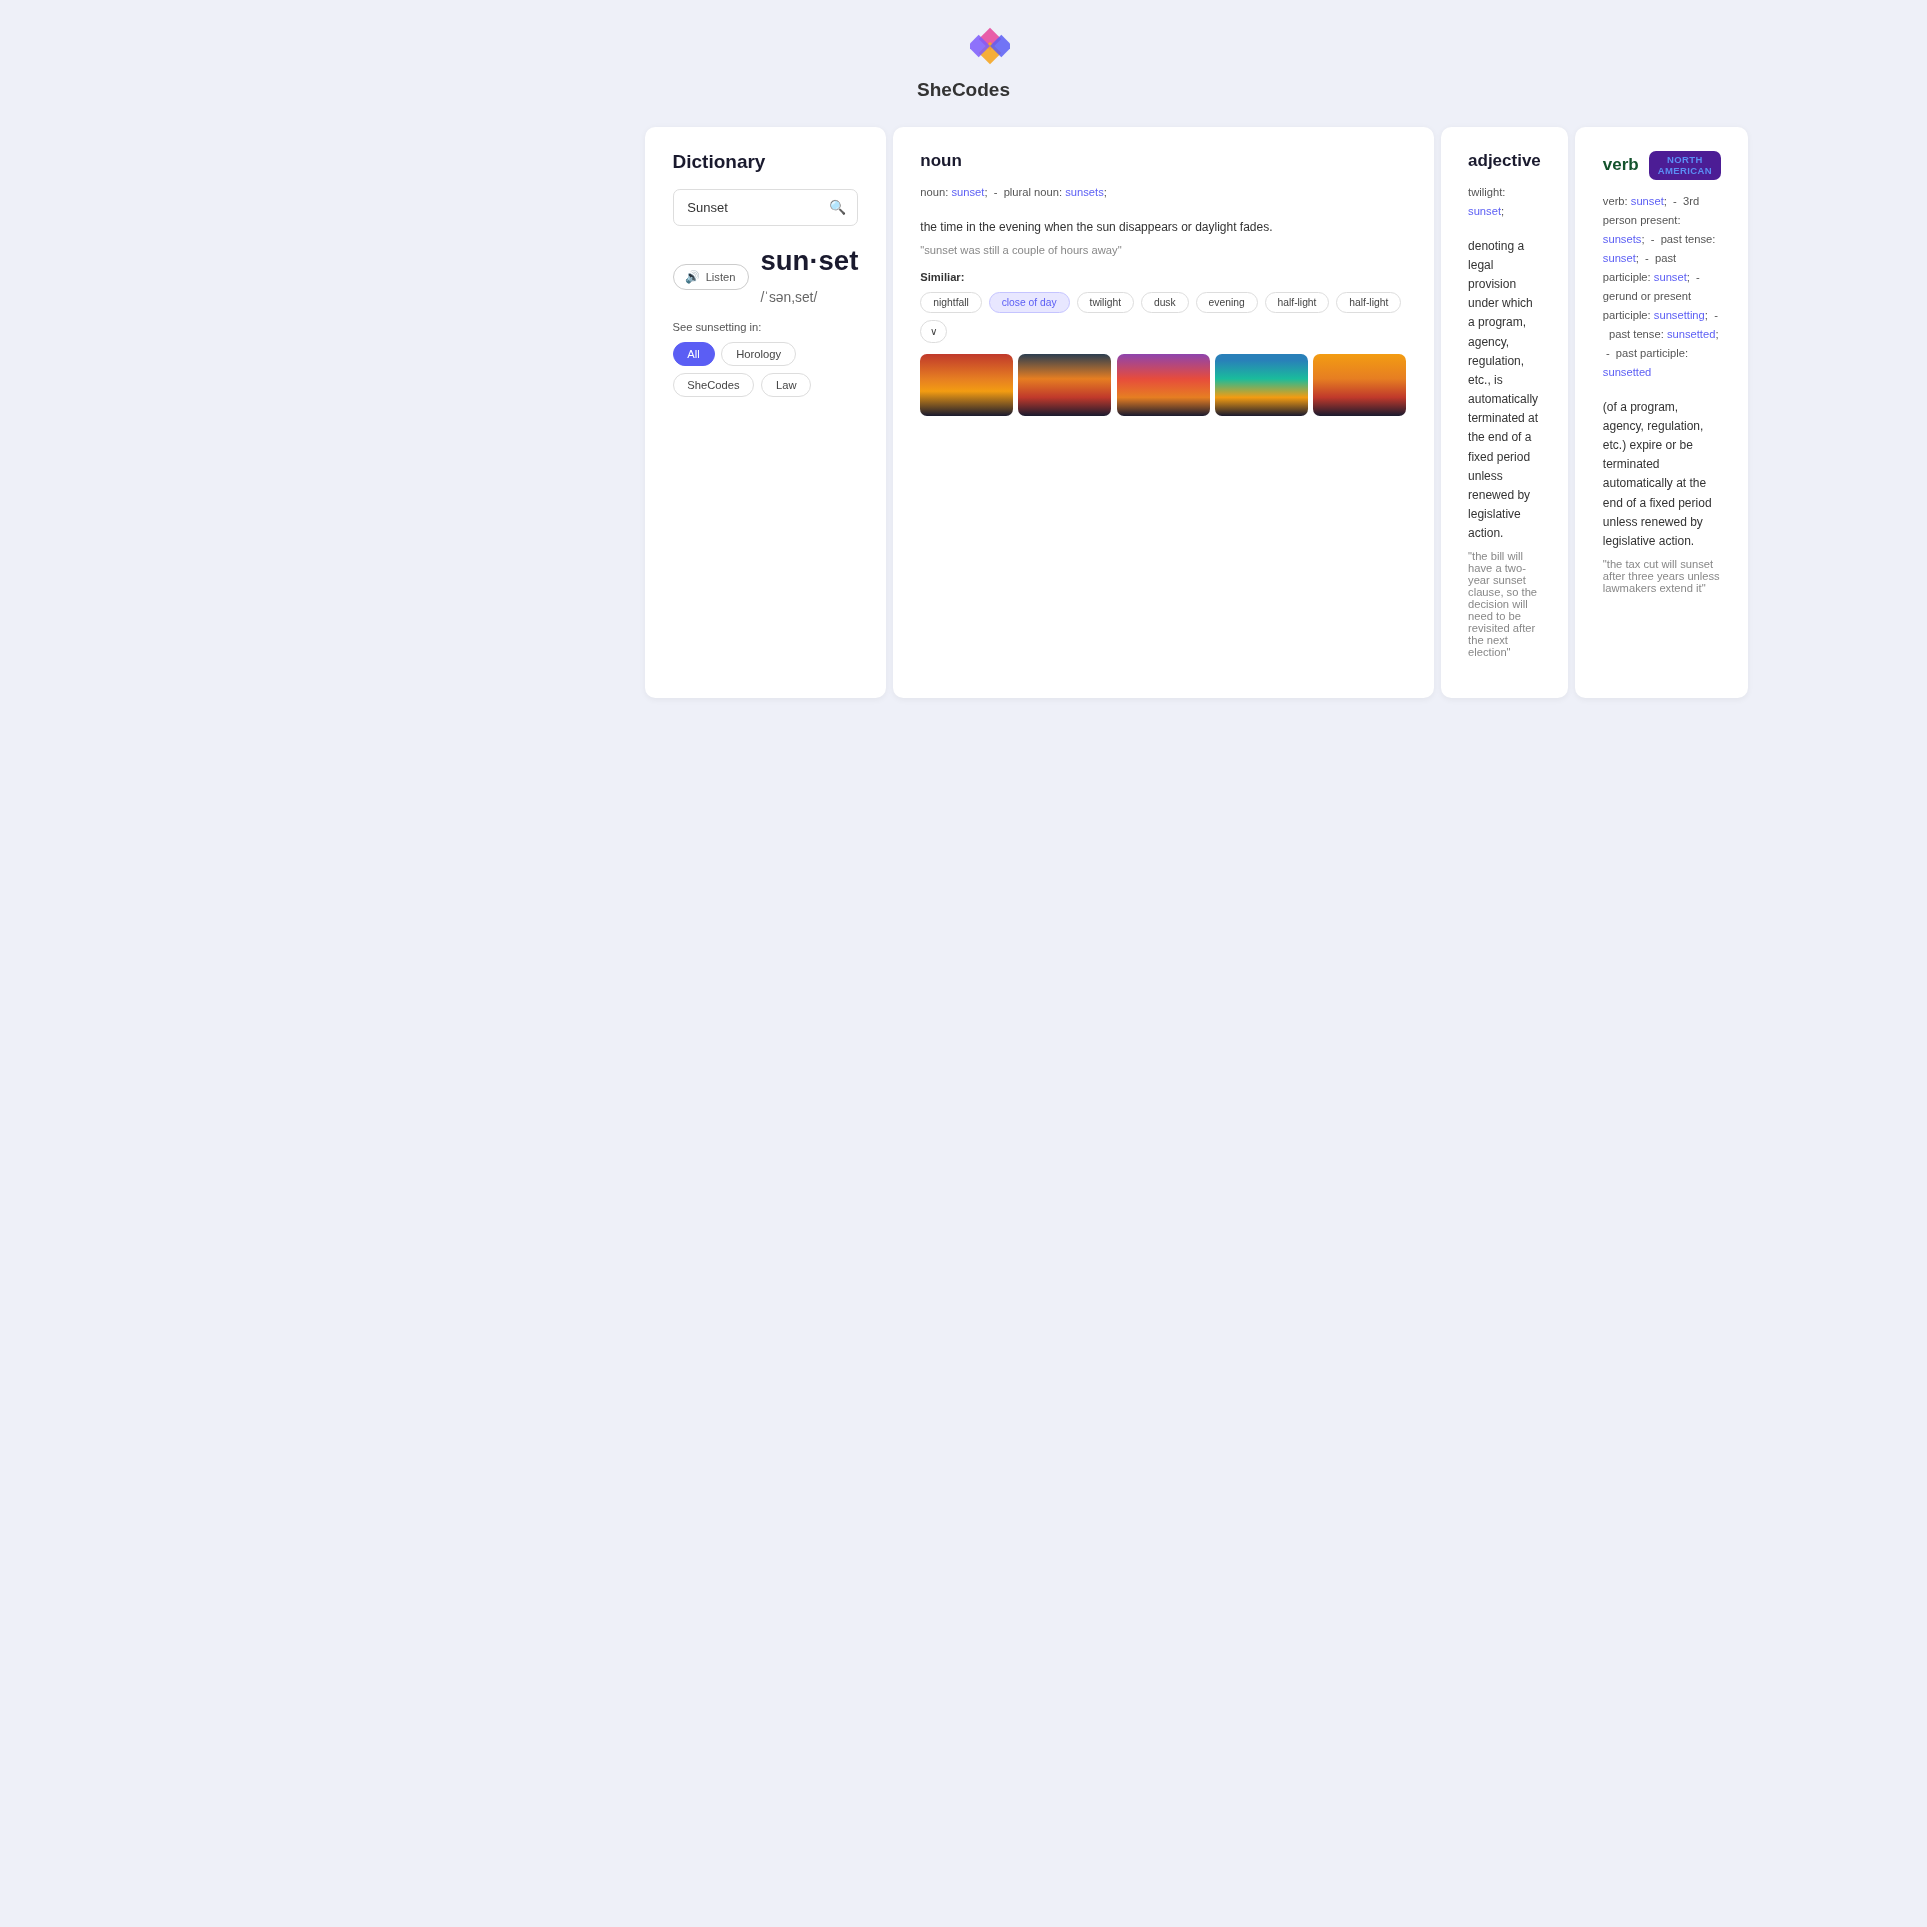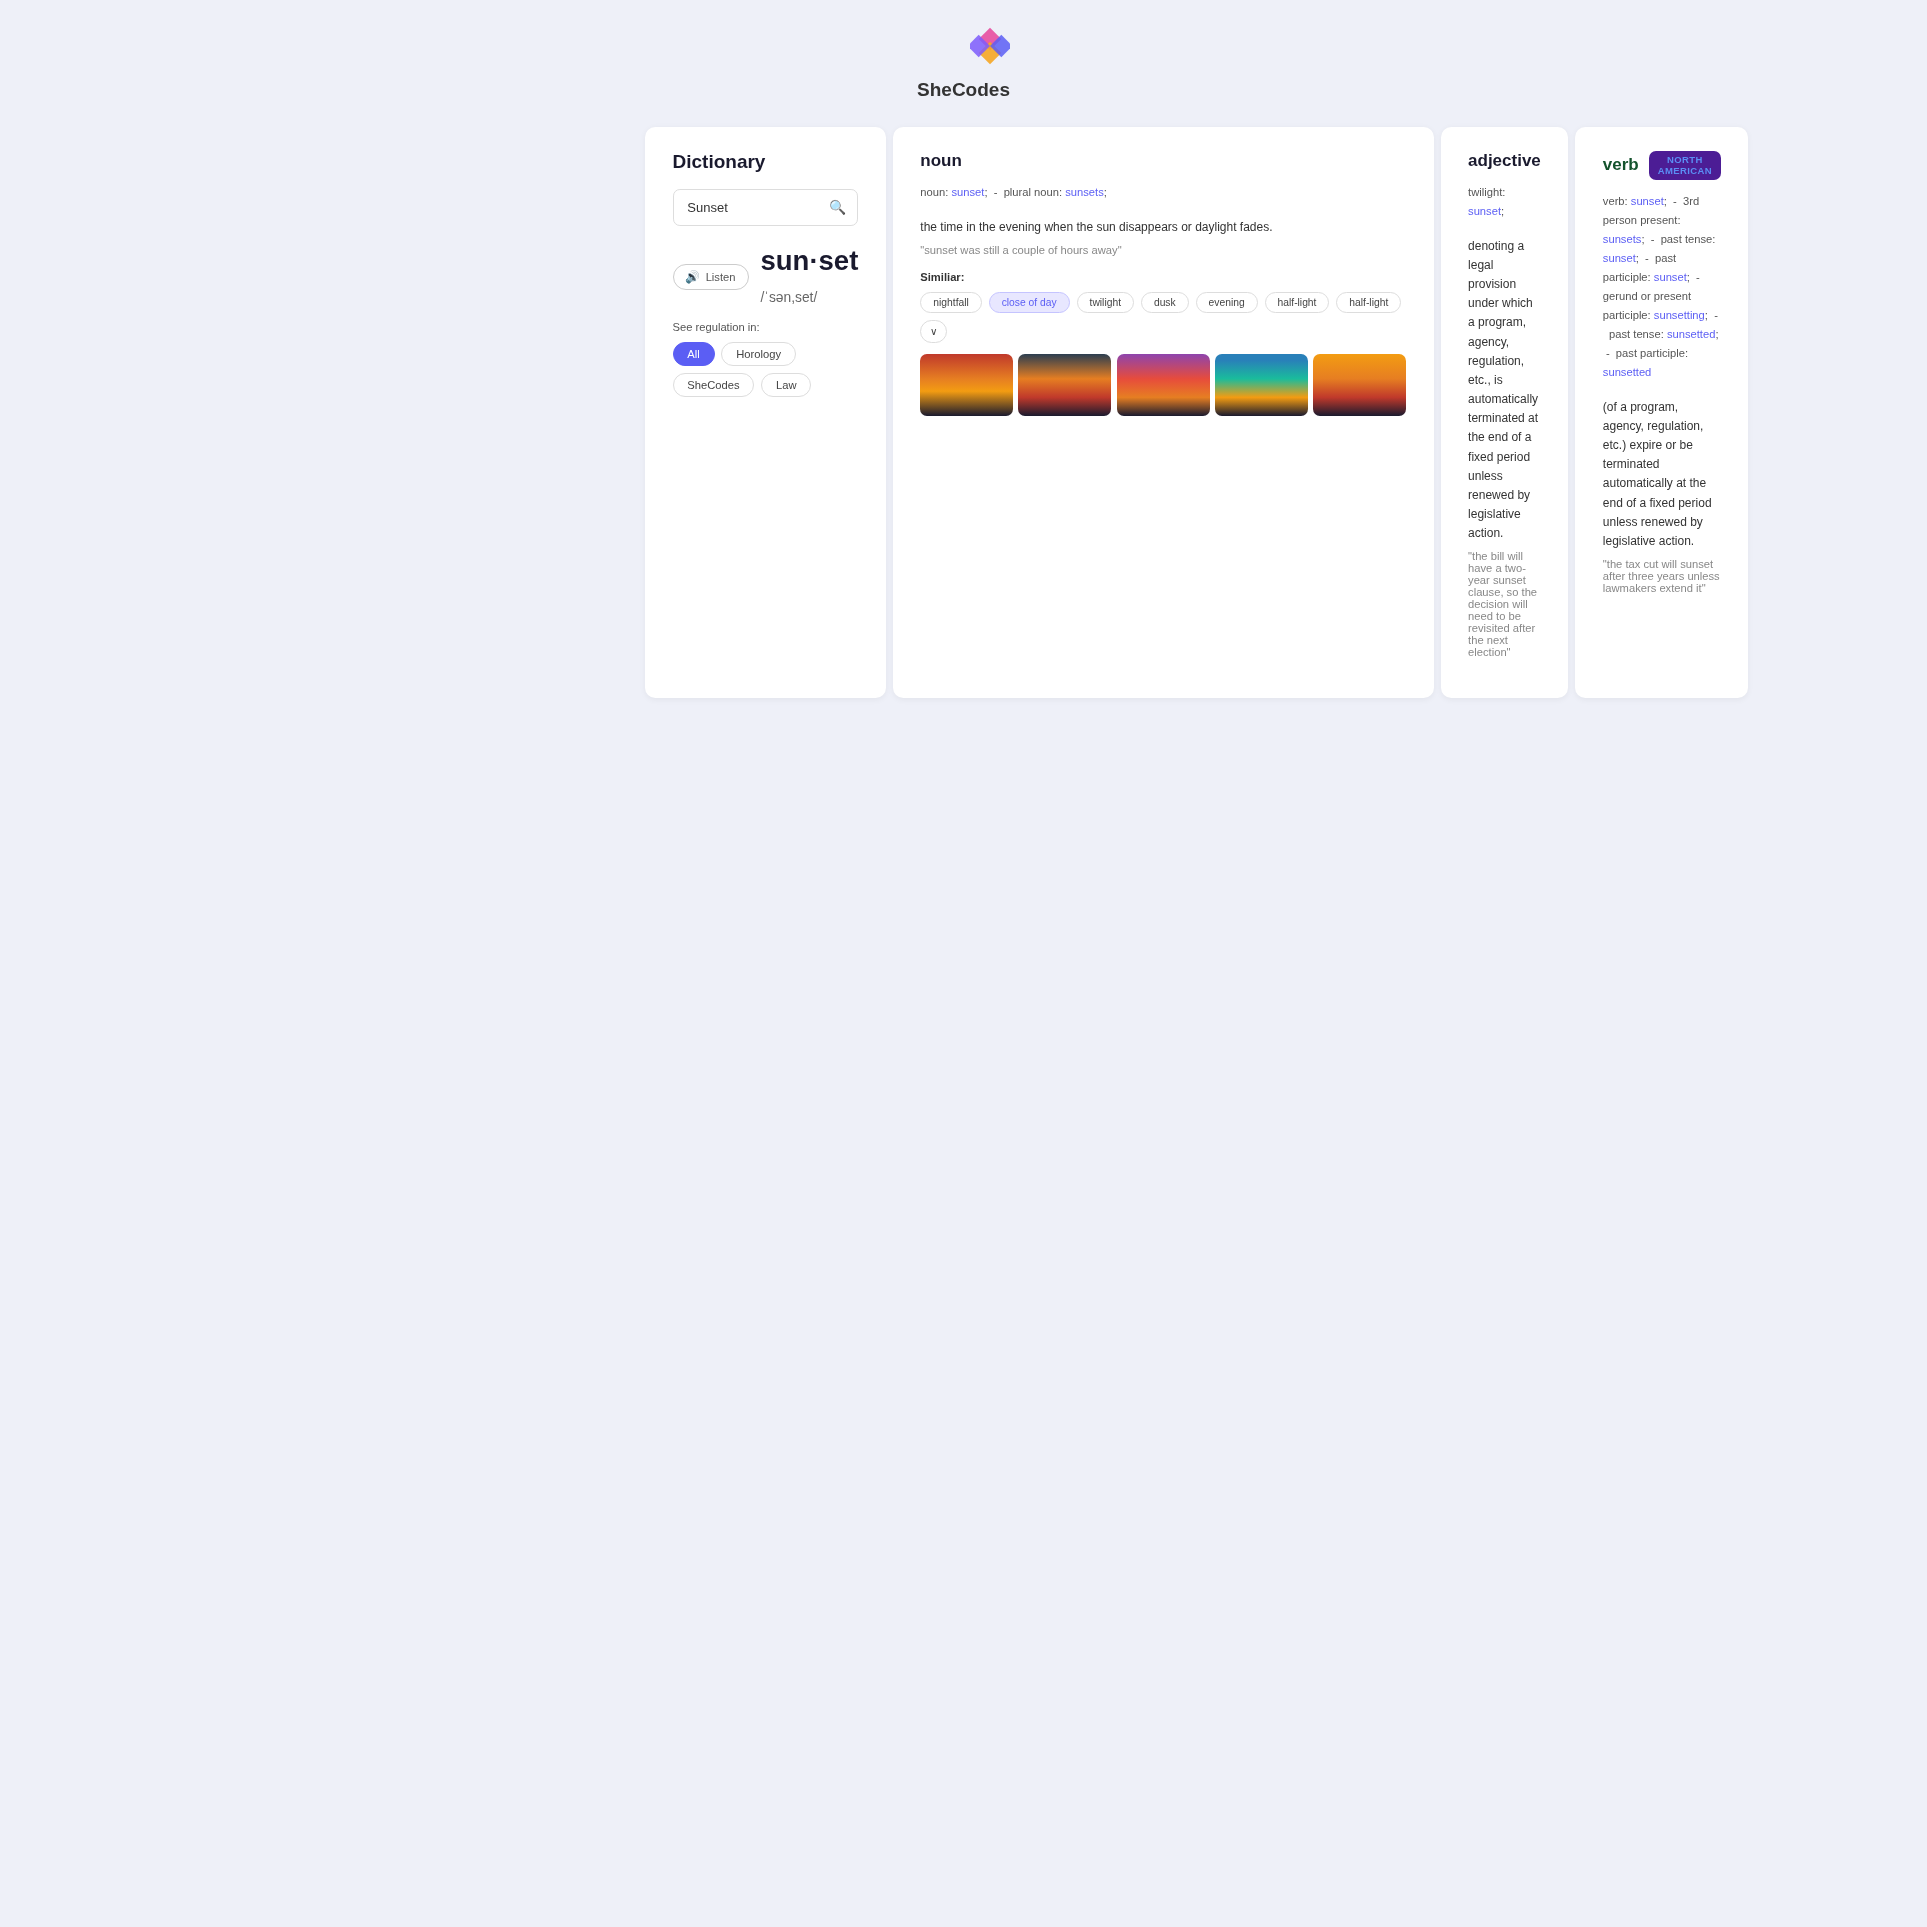--- a/index.html
+++ b/index.html
@@ -248,21 +248,21 @@
     <div class="pronunciation-row">
       <button class="listen-btn">
         <span class="speaker-icon">🔊</span>
         <span>Listen</span>
       </button>
       <span class="word-main">
         <span>sun·set</span>
         <span class="phonetic">/ˈsən,set/</span>
       </span>
     </div>
-    <div class="see-definitions">See regulation in:</div>
+    <div class="see-definitions">See sunsetting in:</div>
     <div class="category-buttons">
       <button class="cat-btn active">All</button>
       <button class="cat-btn">Horology</button>
       <button class="cat-btn">SheCodes</button>
       <button class="cat-btn">Law</button>
     </div>
   </div>
 
   <div class="card">
     <div class="pos-label">noun</div>

